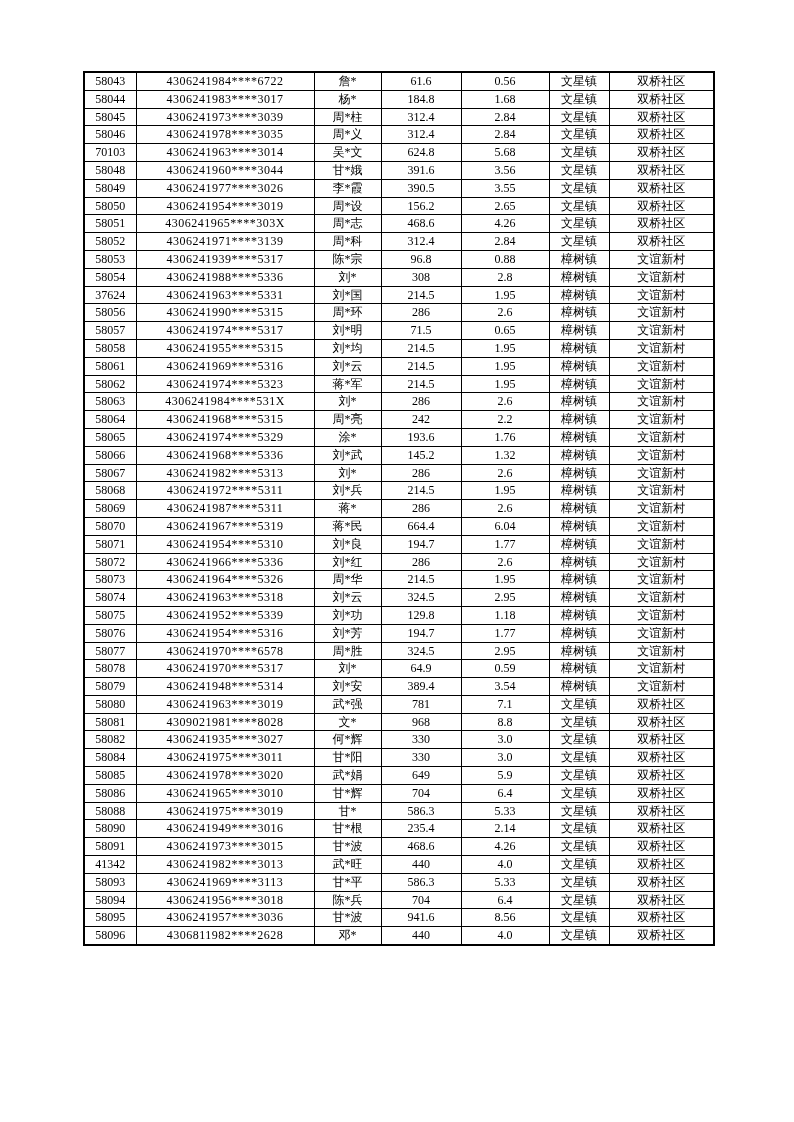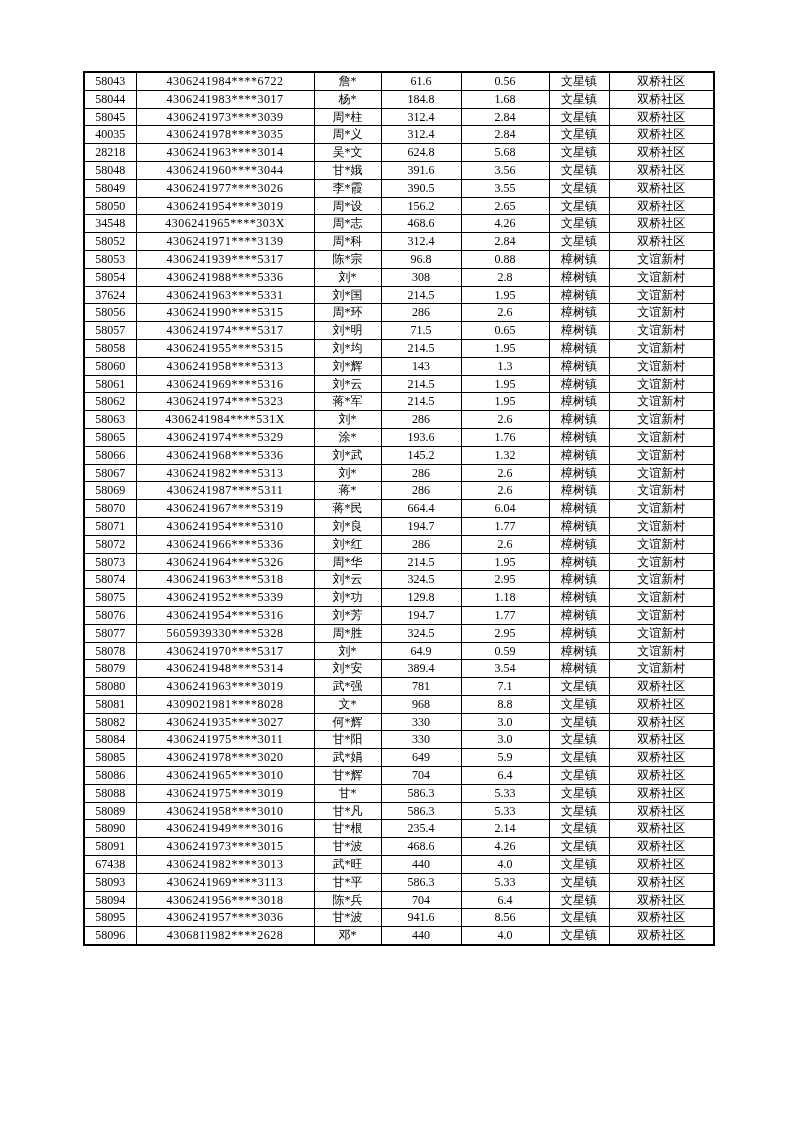--- a/index.html
+++ b/index.html
@@ -88,30 +88,30 @@
         <tr>
           <td class="col-seq">58045</td>
           <td class="col-id">4306241973****3039</td>
           <td class="col-masked-name">周*柱</td>
           <td class="col-value-primary">312.4</td>
           <td class="col-value-secondary">2.84</td>
           <td class="col-town">文星镇</td>
           <td class="col-village">双桥社区</td>
         </tr>
         <tr>
-          <td class="col-seq">40035</td>
+          <td class="col-seq">58046</td>
           <td class="col-id">4306241978****3035</td>
           <td class="col-masked-name">周*义</td>
           <td class="col-value-primary">312.4</td>
           <td class="col-value-secondary">2.84</td>
           <td class="col-town">文星镇</td>
           <td class="col-village">双桥社区</td>
         </tr>
         <tr>
-          <td class="col-seq">28218</td>
+          <td class="col-seq">70103</td>
           <td class="col-id">4306241963****3014</td>
           <td class="col-masked-name">吴*文</td>
           <td class="col-value-primary">624.8</td>
           <td class="col-value-secondary">5.68</td>
           <td class="col-town">文星镇</td>
           <td class="col-village">双桥社区</td>
         </tr>
         <tr>
           <td class="col-seq">58048</td>
           <td class="col-id">4306241960****3044</td>
@@ -133,21 +133,21 @@
         <tr>
           <td class="col-seq">58050</td>
           <td class="col-id">4306241954****3019</td>
           <td class="col-masked-name">周*设</td>
           <td class="col-value-primary">156.2</td>
           <td class="col-value-secondary">2.65</td>
           <td class="col-town">文星镇</td>
           <td class="col-village">双桥社区</td>
         </tr>
         <tr>
-          <td class="col-seq">34548</td>
+          <td class="col-seq">58051</td>
           <td class="col-id">4306241965****303X</td>
           <td class="col-masked-name">周*志</td>
           <td class="col-value-primary">468.6</td>
           <td class="col-value-secondary">4.26</td>
           <td class="col-town">文星镇</td>
           <td class="col-village">双桥社区</td>
         </tr>
         <tr>
           <td class="col-seq">58052</td>
           <td class="col-id">4306241971****3139</td>
@@ -205,29 +205,20 @@
         <tr>
           <td class="col-seq">58058</td>
           <td class="col-id">4306241955****5315</td>
           <td class="col-masked-name">刘*均</td>
           <td class="col-value-primary">214.5</td>
           <td class="col-value-secondary">1.95</td>
           <td class="col-town">樟树镇</td>
           <td class="col-village">文谊新村</td>
         </tr>
         <tr>
-          <td class="col-seq">58060</td>
-          <td class="col-id">4306241958****5313</td>
-          <td class="col-masked-name">刘*辉</td>
-          <td class="col-value-primary">143</td>
-          <td class="col-value-secondary">1.3</td>
-          <td class="col-town">樟树镇</td>
-          <td class="col-village">文谊新村</td>
-        </tr>
-        <tr>
           <td class="col-seq">58061</td>
           <td class="col-id">4306241969****5316</td>
           <td class="col-masked-name">刘*云</td>
           <td class="col-value-primary">214.5</td>
           <td class="col-value-secondary">1.95</td>
           <td class="col-town">樟树镇</td>
           <td class="col-village">文谊新村</td>
         </tr>
         <tr>
           <td class="col-seq">58062</td>
@@ -241,20 +232,29 @@
         <tr>
           <td class="col-seq">58063</td>
           <td class="col-id">4306241984****531X</td>
           <td class="col-masked-name">刘*</td>
           <td class="col-value-primary">286</td>
           <td class="col-value-secondary">2.6</td>
           <td class="col-town">樟树镇</td>
           <td class="col-village">文谊新村</td>
         </tr>
         <tr>
+          <td class="col-seq">58064</td>
+          <td class="col-id">4306241968****5315</td>
+          <td class="col-masked-name">周*亮</td>
+          <td class="col-value-primary">242</td>
+          <td class="col-value-secondary">2.2</td>
+          <td class="col-town">樟树镇</td>
+          <td class="col-village">文谊新村</td>
+        </tr>
+        <tr>
           <td class="col-seq">58065</td>
           <td class="col-id">4306241974****5329</td>
           <td class="col-masked-name">涂*</td>
           <td class="col-value-primary">193.6</td>
           <td class="col-value-secondary">1.76</td>
           <td class="col-town">樟树镇</td>
           <td class="col-village">文谊新村</td>
         </tr>
         <tr>
           <td class="col-seq">58066</td>
@@ -268,20 +268,29 @@
         <tr>
           <td class="col-seq">58067</td>
           <td class="col-id">4306241982****5313</td>
           <td class="col-masked-name">刘*</td>
           <td class="col-value-primary">286</td>
           <td class="col-value-secondary">2.6</td>
           <td class="col-town">樟树镇</td>
           <td class="col-village">文谊新村</td>
         </tr>
         <tr>
+          <td class="col-seq">58068</td>
+          <td class="col-id">4306241972****5311</td>
+          <td class="col-masked-name">刘*兵</td>
+          <td class="col-value-primary">214.5</td>
+          <td class="col-value-secondary">1.95</td>
+          <td class="col-town">樟树镇</td>
+          <td class="col-village">文谊新村</td>
+        </tr>
+        <tr>
           <td class="col-seq">58069</td>
           <td class="col-id">4306241987****5311</td>
           <td class="col-masked-name">蒋*</td>
           <td class="col-value-primary">286</td>
           <td class="col-value-secondary">2.6</td>
           <td class="col-town">樟树镇</td>
           <td class="col-village">文谊新村</td>
         </tr>
         <tr>
           <td class="col-seq">58070</td>
@@ -341,21 +350,21 @@
           <td class="col-seq">58076</td>
           <td class="col-id">4306241954****5316</td>
           <td class="col-masked-name">刘*芳</td>
           <td class="col-value-primary">194.7</td>
           <td class="col-value-secondary">1.77</td>
           <td class="col-town">樟树镇</td>
           <td class="col-village">文谊新村</td>
         </tr>
         <tr>
           <td class="col-seq">58077</td>
-          <td class="col-id">5605939330****5328</td>
+          <td class="col-id">4306241970****6578</td>
           <td class="col-masked-name">周*胜</td>
           <td class="col-value-primary">324.5</td>
           <td class="col-value-secondary">2.95</td>
           <td class="col-town">樟树镇</td>
           <td class="col-village">文谊新村</td>
         </tr>
         <tr>
           <td class="col-seq">58078</td>
           <td class="col-id">4306241970****5317</td>
           <td class="col-masked-name">刘*</td>
@@ -430,48 +439,39 @@
         <tr>
           <td class="col-seq">58088</td>
           <td class="col-id">4306241975****3019</td>
           <td class="col-masked-name">甘*</td>
           <td class="col-value-primary">586.3</td>
           <td class="col-value-secondary">5.33</td>
           <td class="col-town">文星镇</td>
           <td class="col-village">双桥社区</td>
         </tr>
         <tr>
-          <td class="col-seq">58089</td>
-          <td class="col-id">4306241958****3010</td>
-          <td class="col-masked-name">甘*凡</td>
-          <td class="col-value-primary">586.3</td>
-          <td class="col-value-secondary">5.33</td>
-          <td class="col-town">文星镇</td>
-          <td class="col-village">双桥社区</td>
-        </tr>
-        <tr>
           <td class="col-seq">58090</td>
           <td class="col-id">4306241949****3016</td>
           <td class="col-masked-name">甘*根</td>
           <td class="col-value-primary">235.4</td>
           <td class="col-value-secondary">2.14</td>
           <td class="col-town">文星镇</td>
           <td class="col-village">双桥社区</td>
         </tr>
         <tr>
           <td class="col-seq">58091</td>
           <td class="col-id">4306241973****3015</td>
           <td class="col-masked-name">甘*波</td>
           <td class="col-value-primary">468.6</td>
           <td class="col-value-secondary">4.26</td>
           <td class="col-town">文星镇</td>
           <td class="col-village">双桥社区</td>
         </tr>
         <tr>
-          <td class="col-seq">67438</td>
+          <td class="col-seq">41342</td>
           <td class="col-id">4306241982****3013</td>
           <td class="col-masked-name">武*旺</td>
           <td class="col-value-primary">440</td>
           <td class="col-value-secondary">4.0</td>
           <td class="col-town">文星镇</td>
           <td class="col-village">双桥社区</td>
         </tr>
         <tr>
           <td class="col-seq">58093</td>
           <td class="col-id">4306241969****3113</td>

